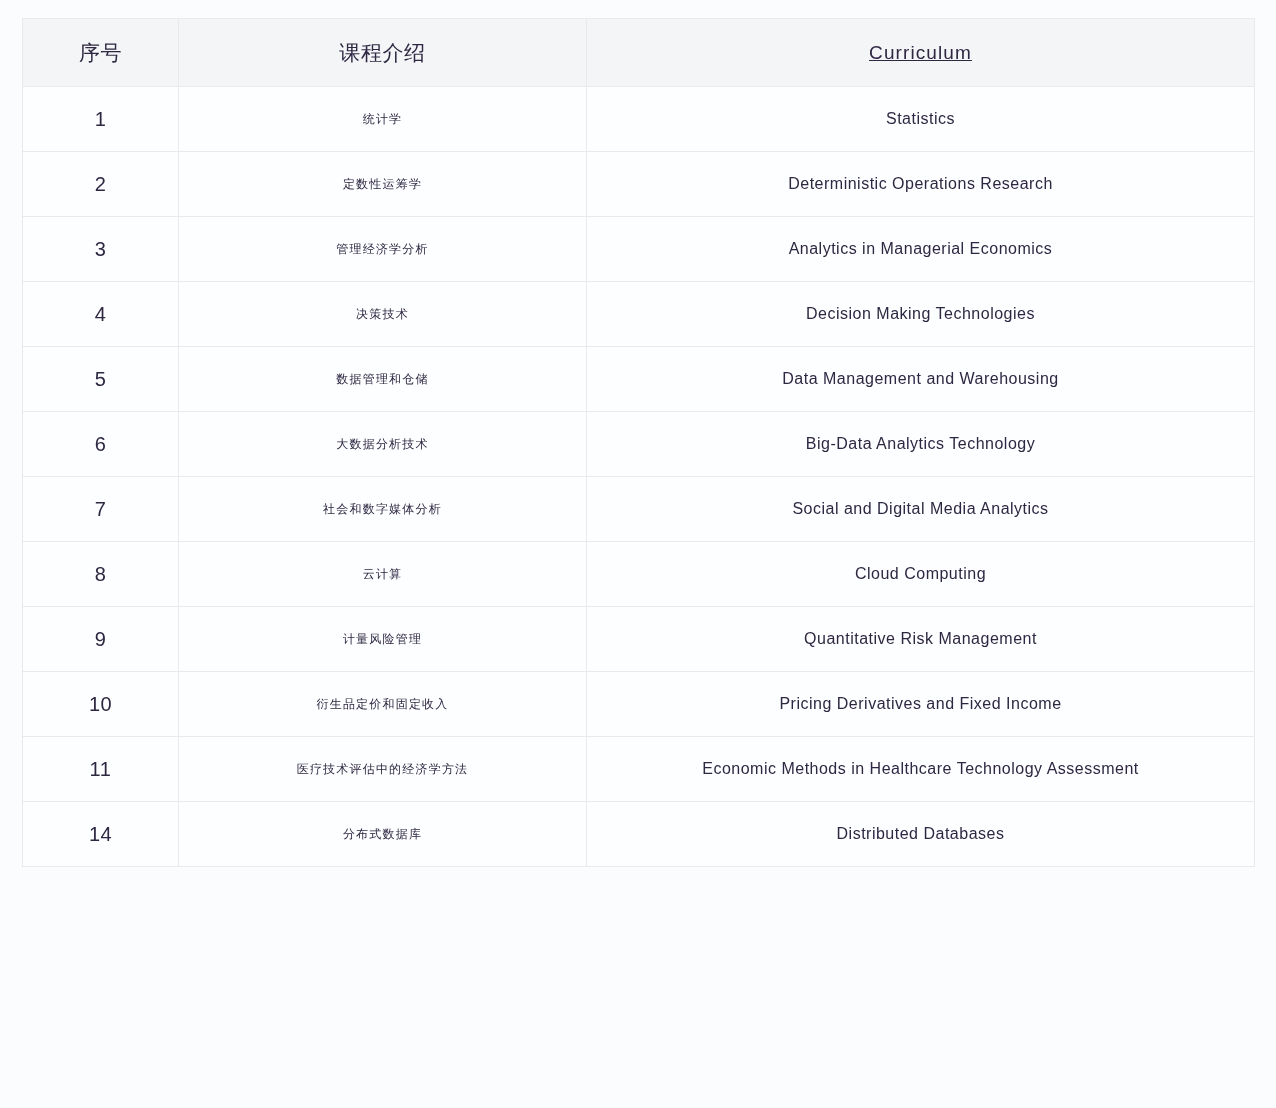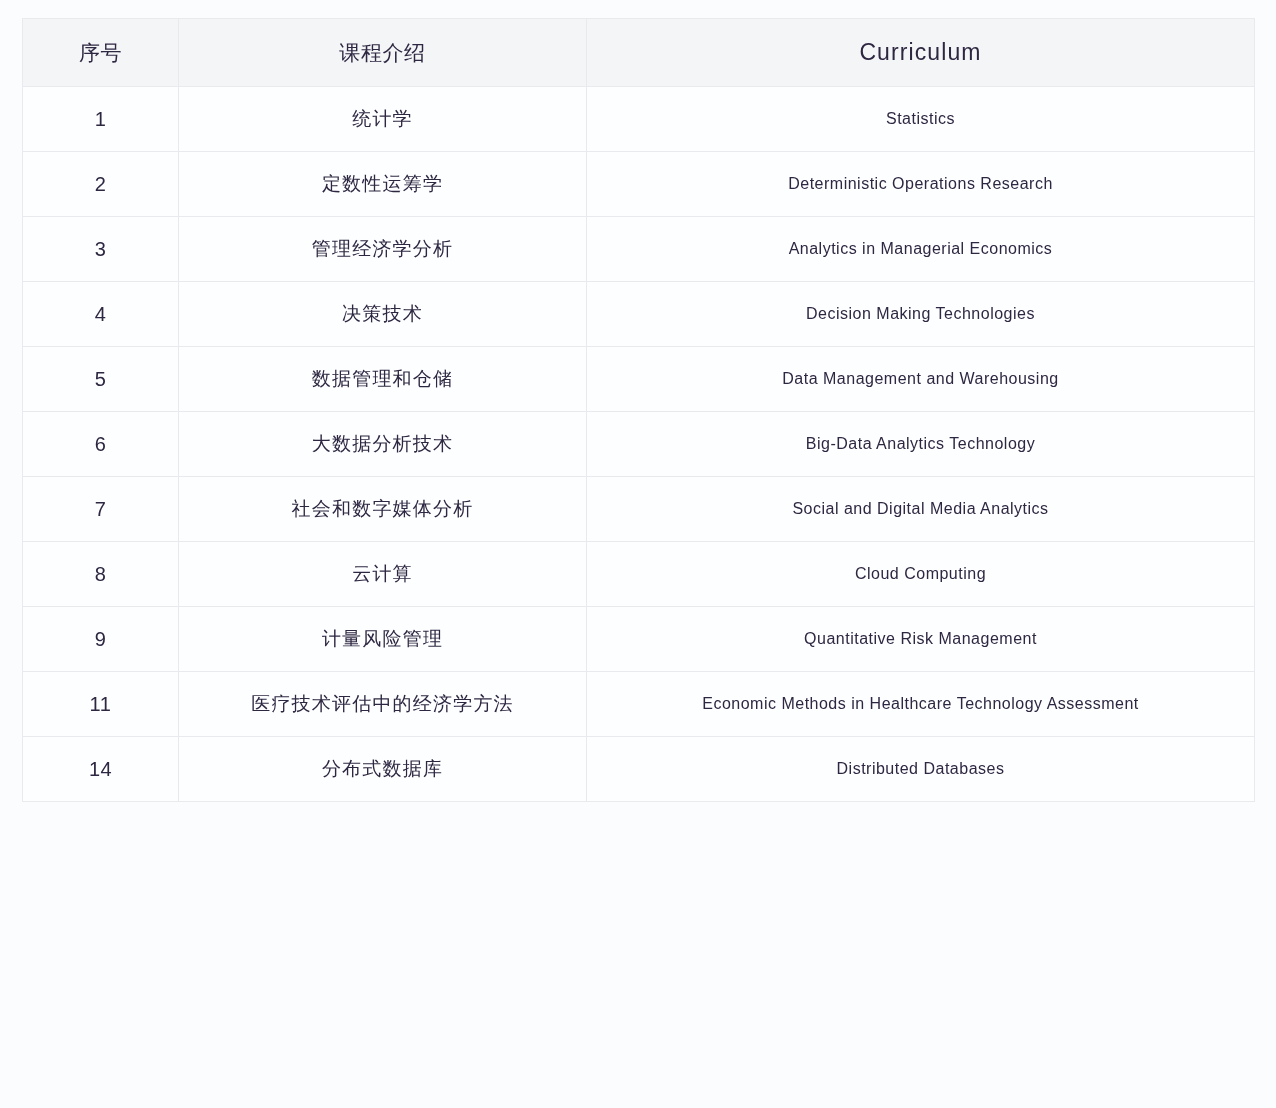--- a/index.html
+++ b/index.html
@@ -51,36 +51,37 @@
   }
 
   table.curriculum thead th {
     background: #f4f5f7;
     height: 68px;
     font-weight: 400;
     font-size: 21px;
     letter-spacing: 0.6px;
   }
   table.curriculum thead th.en-head {
-    font-size: 23px;
+    font-size: 19px;
     letter-spacing: 1.1px;
+    text-decoration: underline;
   }
 
   table.curriculum tbody td {
     background: #fdfeff;
     height: 65px;
     font-weight: 400;
   }
 
   td.cell-no {
     font-size: 20px;
     letter-spacing: 0.5px;
   }
   td.cell-cn {
-    font-size: 19px;
+    font-size: 12px;
     letter-spacing: 1.2px;
   }
   td.cell-en {
     font-size: 16px;
     letter-spacing: 0.5px;
     line-height: 1.35;
   }
 
   tr.tall td { height: 86px; }
 </style>
@@ -141,20 +142,25 @@
           <tr>
             <td class="cell-no">8</td>
             <td class="cell-cn">云计算</td>
             <td class="cell-en">Cloud Computing</td>
           </tr>
           <tr>
             <td class="cell-no">9</td>
             <td class="cell-cn">计量风险管理</td>
             <td class="cell-en">Quantitative Risk Management</td>
           </tr>
+          <tr>
+            <td class="cell-no">10</td>
+            <td class="cell-cn">衍生品定价和固定收入</td>
+            <td class="cell-en">Pricing Derivatives and Fixed Income</td>
+          </tr>
           <tr class="tall">
             <td class="cell-no">11</td>
             <td class="cell-cn">医疗技术评估中的经济学方法</td>
             <td class="cell-en">Economic Methods in Healthcare Technology Assessment</td>
           </tr>
           <tr>
             <td class="cell-no">14</td>
             <td class="cell-cn">分布式数据库</td>
             <td class="cell-en">Distributed Databases</td>
           </tr>

